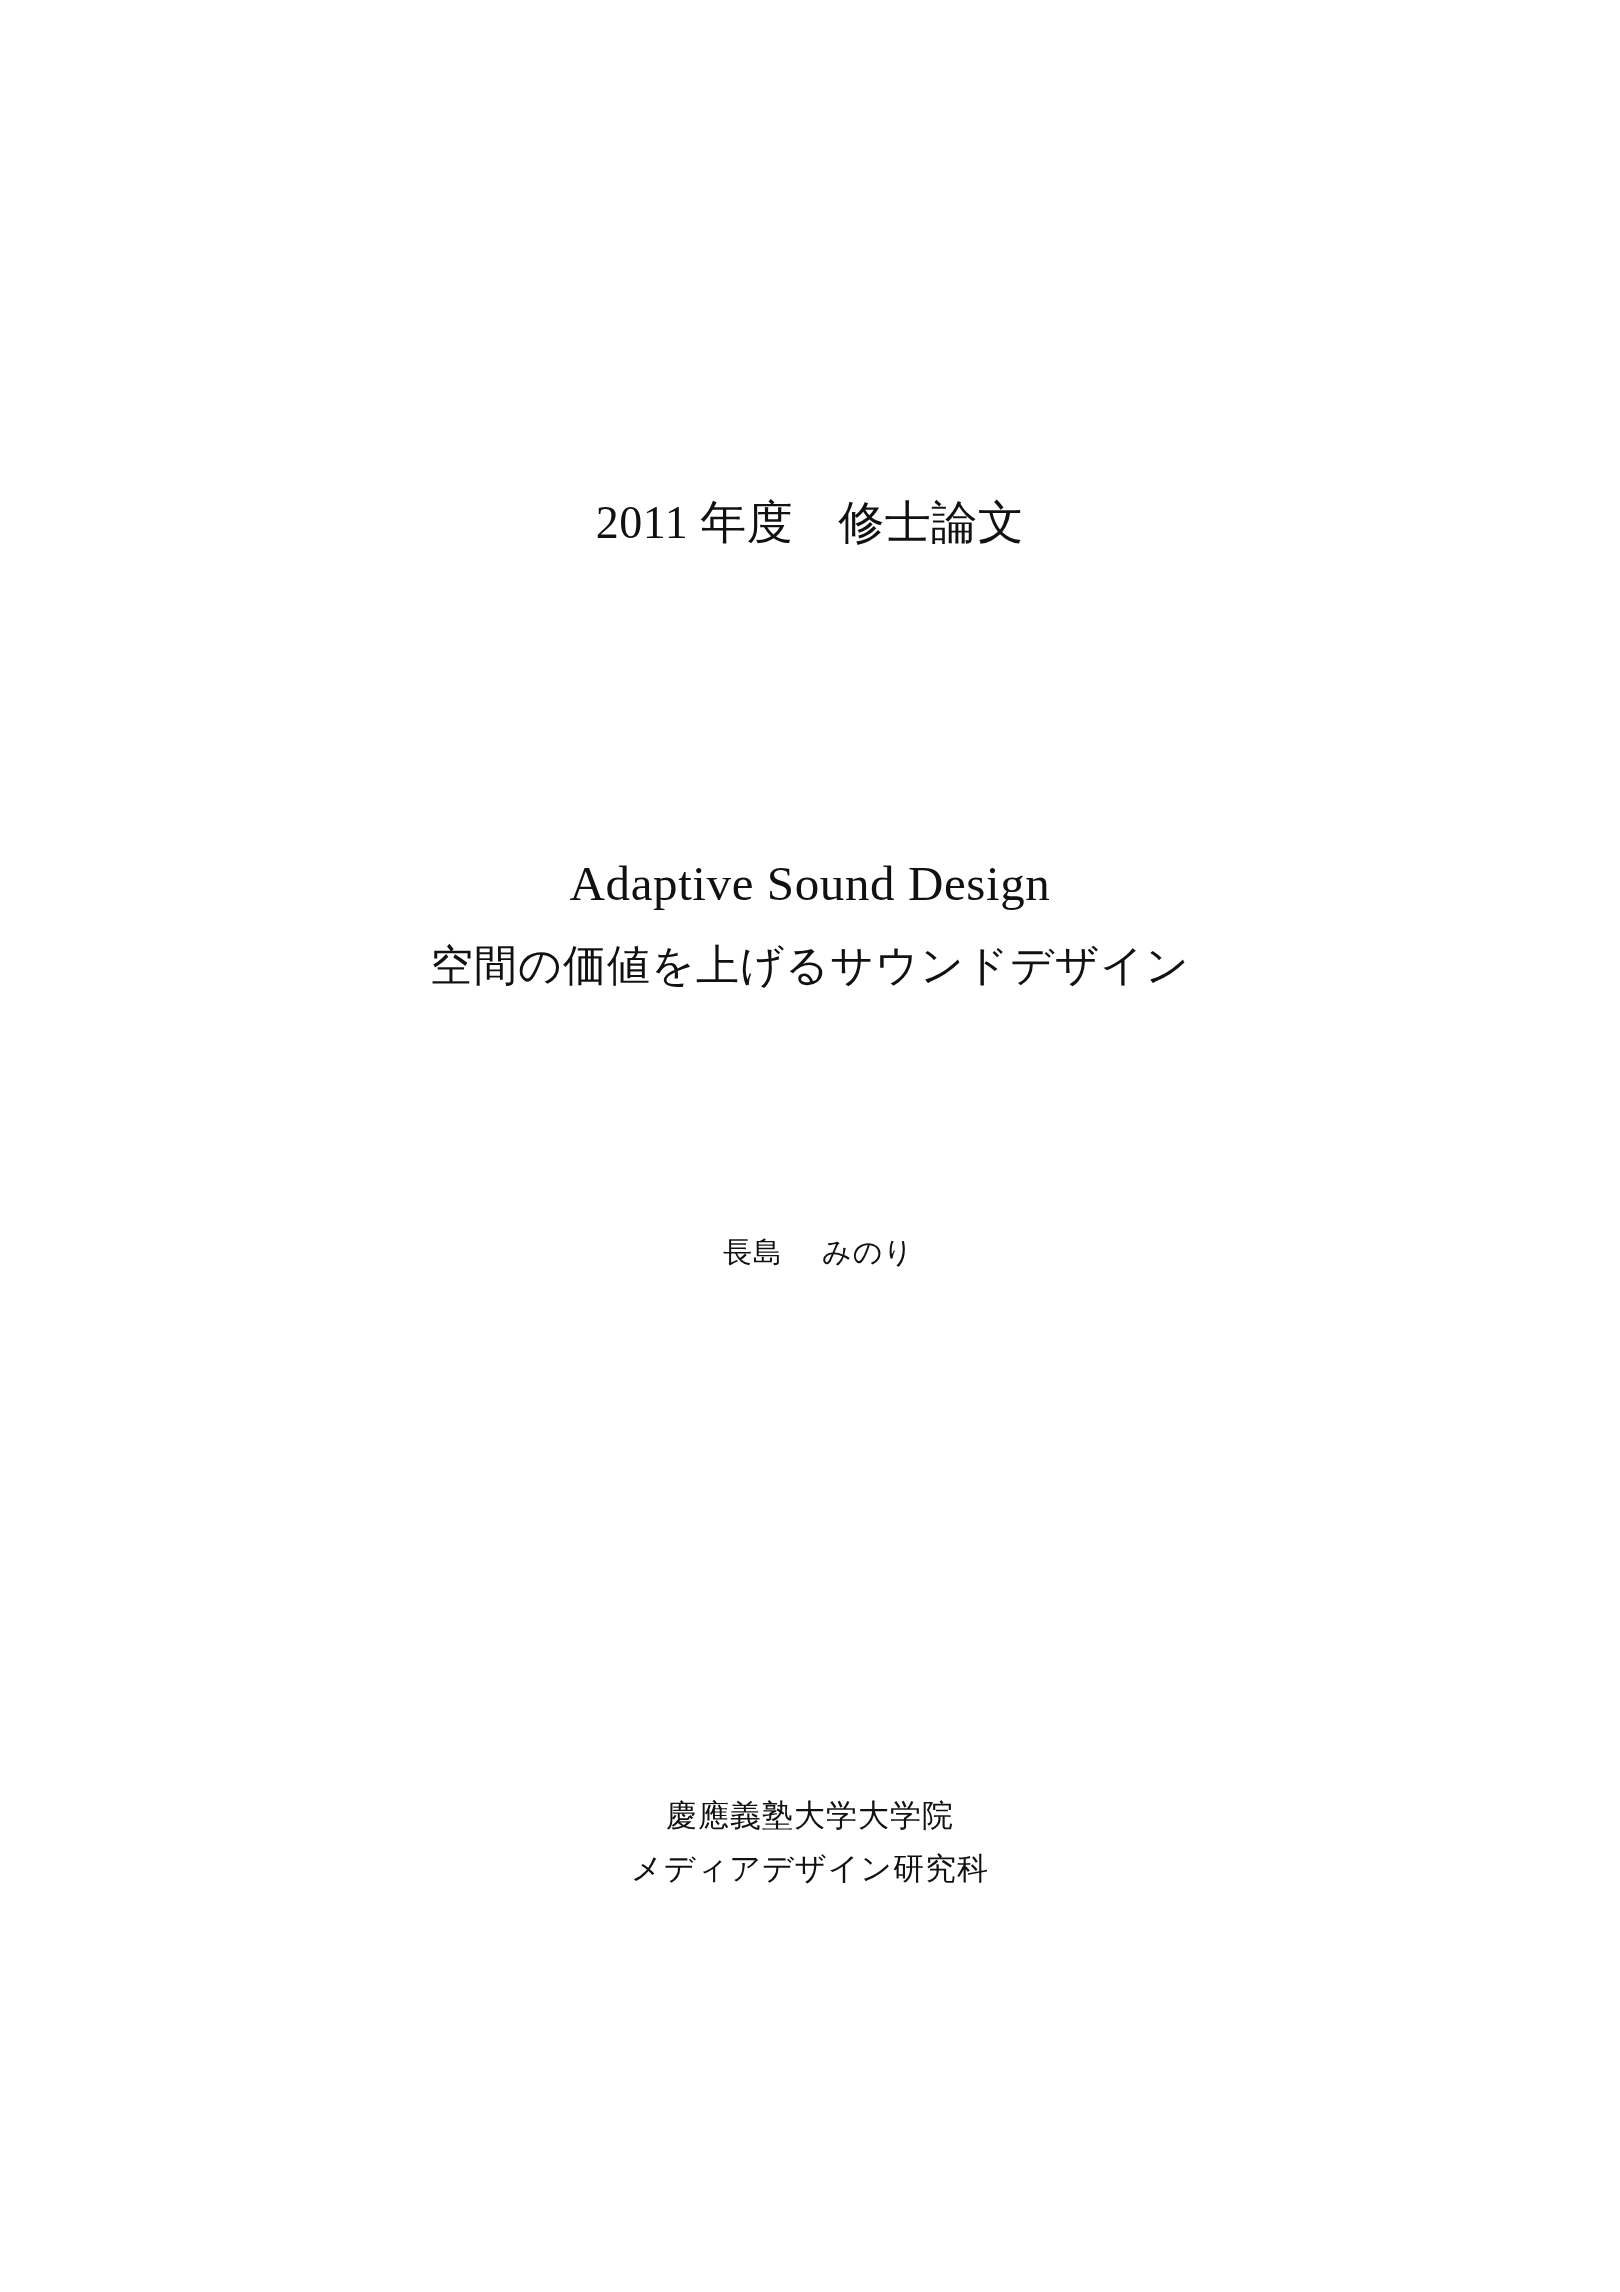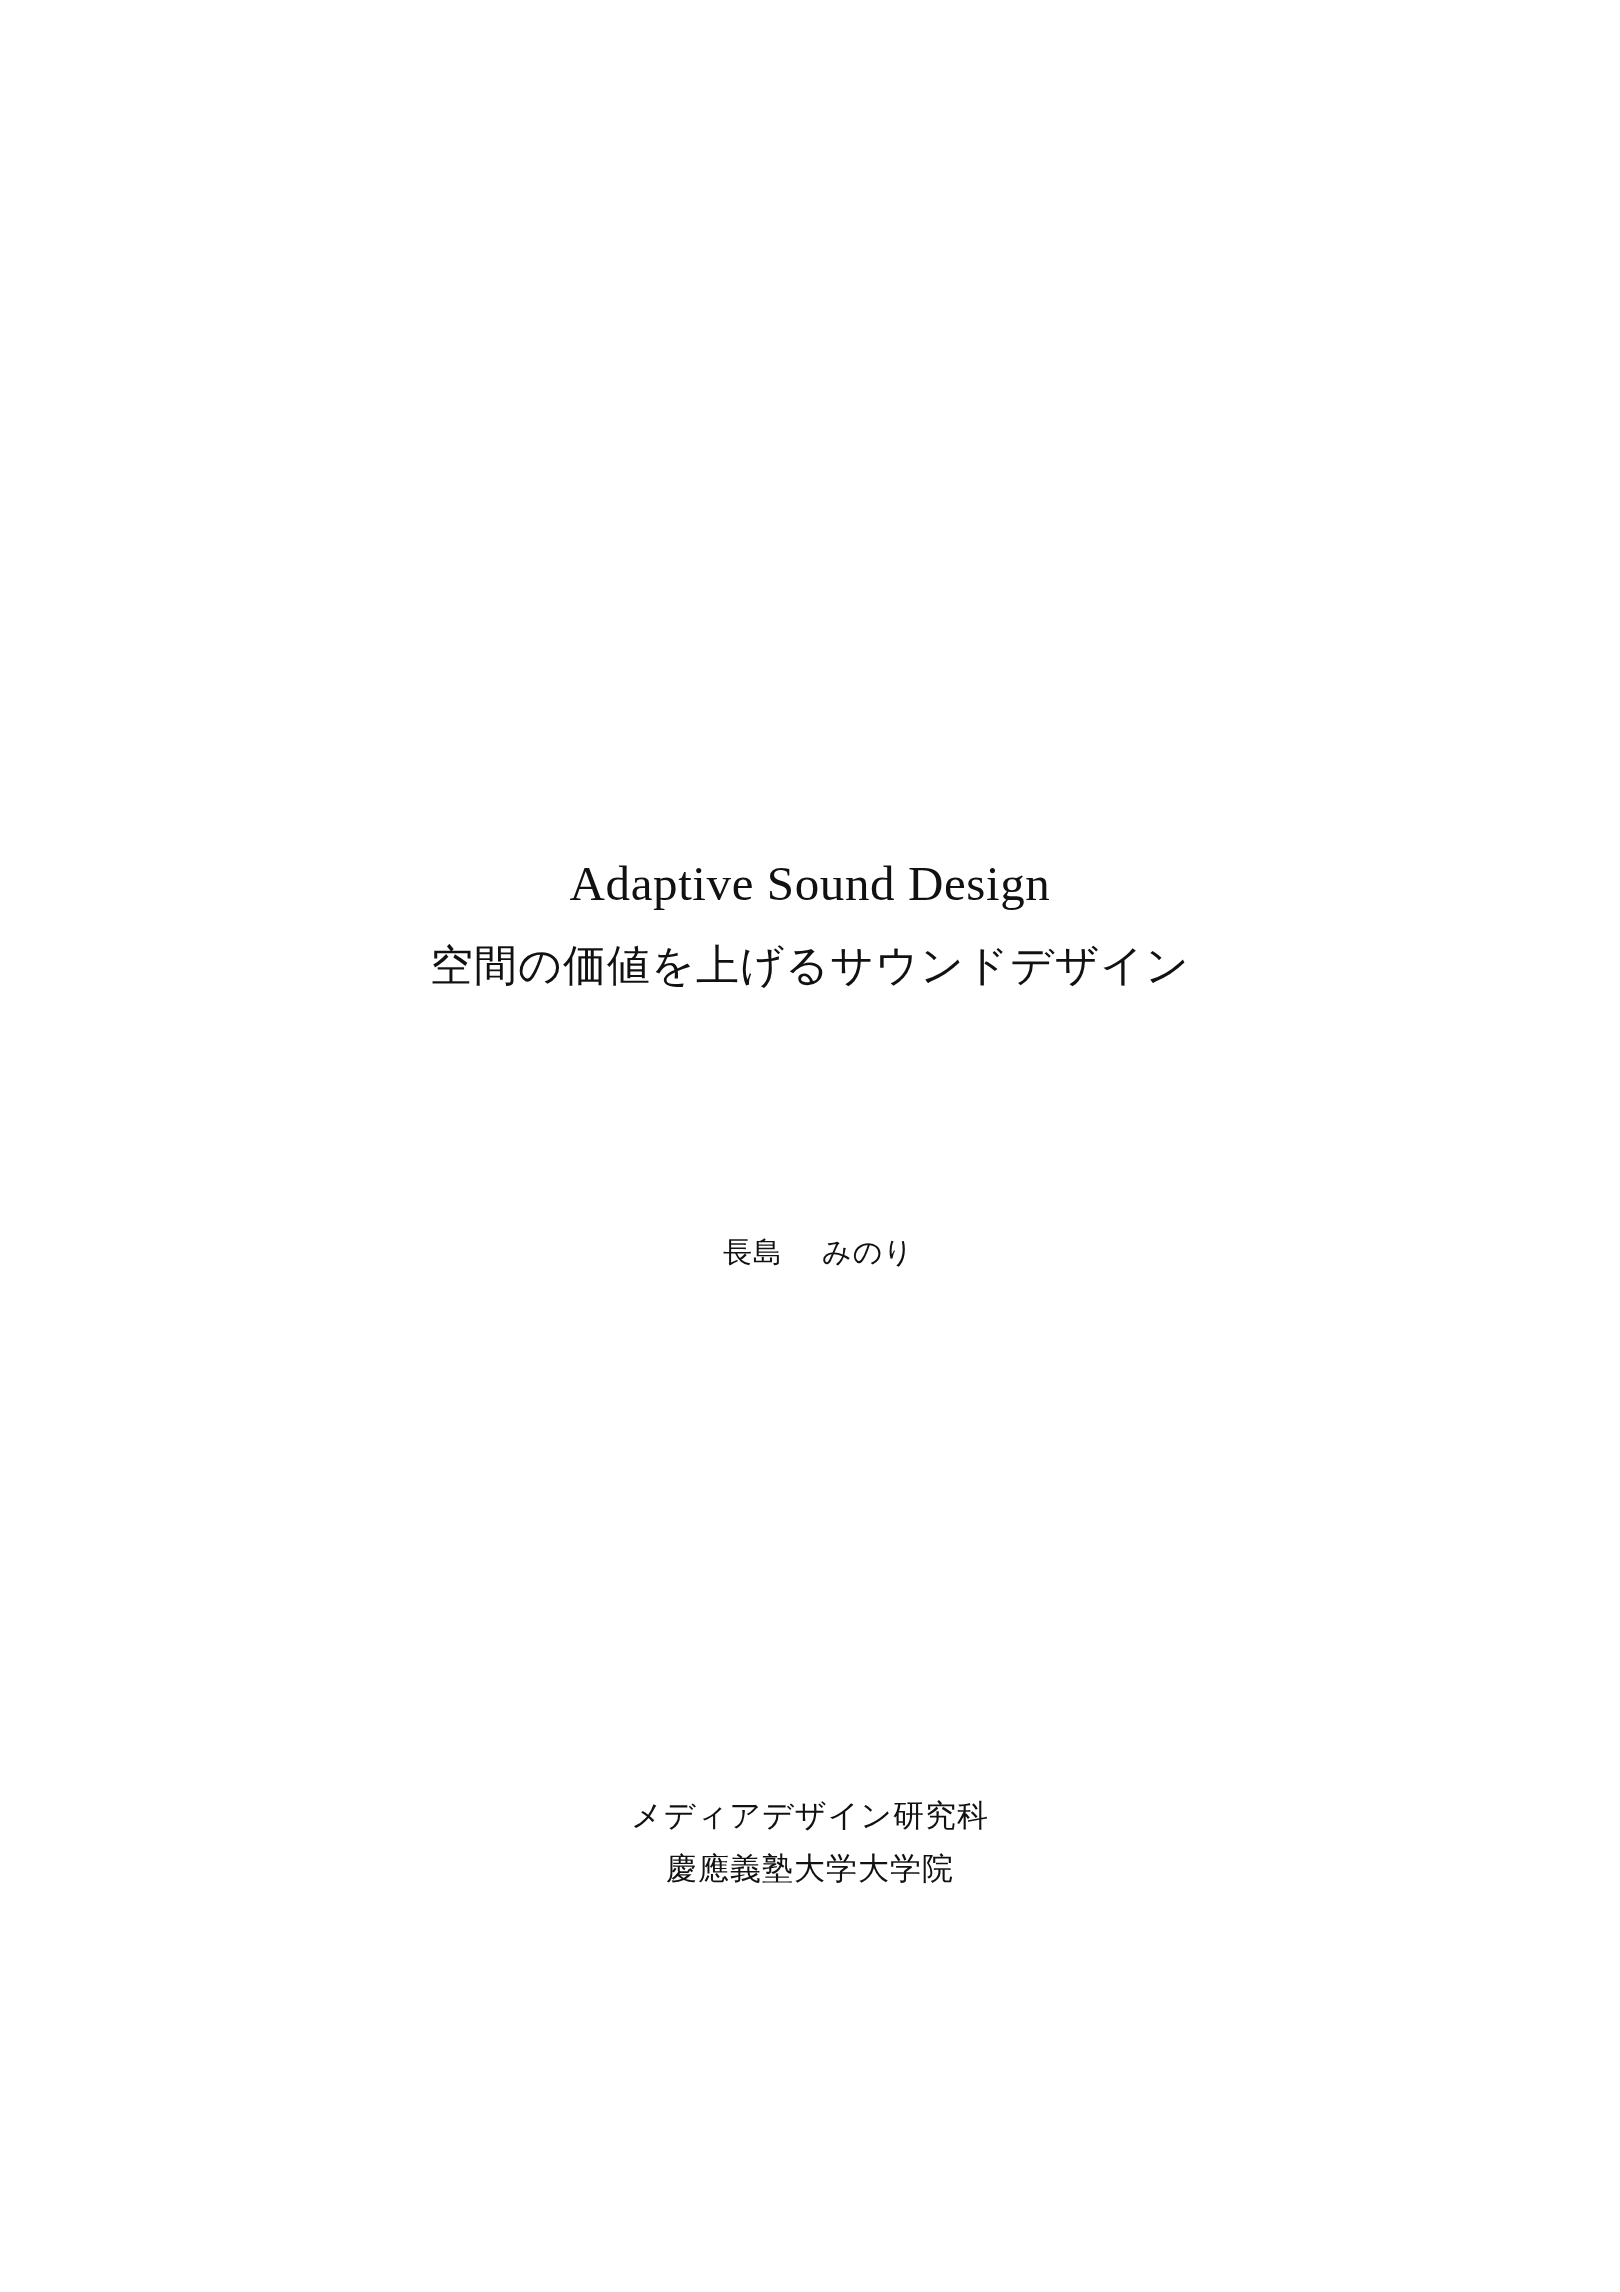--- a/index.html
+++ b/index.html
@@ -86,29 +86,32 @@
     font-family: "DejaVu Serif", serif;
     line-height: 1.7;
     letter-spacing: 1px;
   }
 </style>
 </head>
 <body>
 
 <div class="page">
 
+  <div class="doc-header center">
+    <span>2011 年度</span><span class="gap"></span><span class="kind">修士論文</span>
+  </div>
 
   <div class="title-block center">
     <div class="title-en">Adaptive Sound Design</div>
     <div class="title-ja">空間の価値を上げるサウンドデザイン</div>
   </div>
 
   <div class="author center">
     <span>長島</span><span class="gap"></span><span>みのり</span>
   </div>
 
   <div class="affiliation center">
+    <div>慶應義塾大学大学院</div>
     <div>メディアデザイン研究科</div>
-    <div>慶應義塾大学大学院</div>
   </div>
 
 </div>
 
 
 </body></html>

